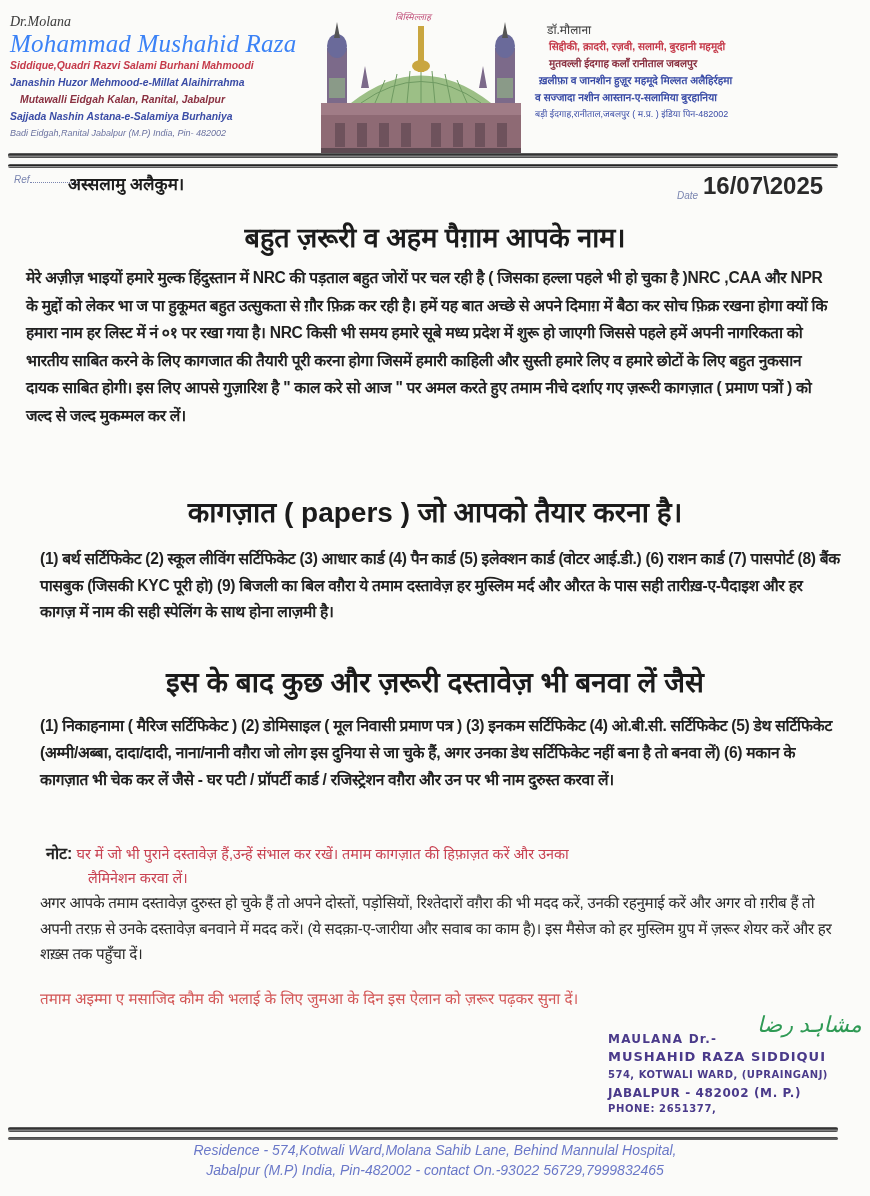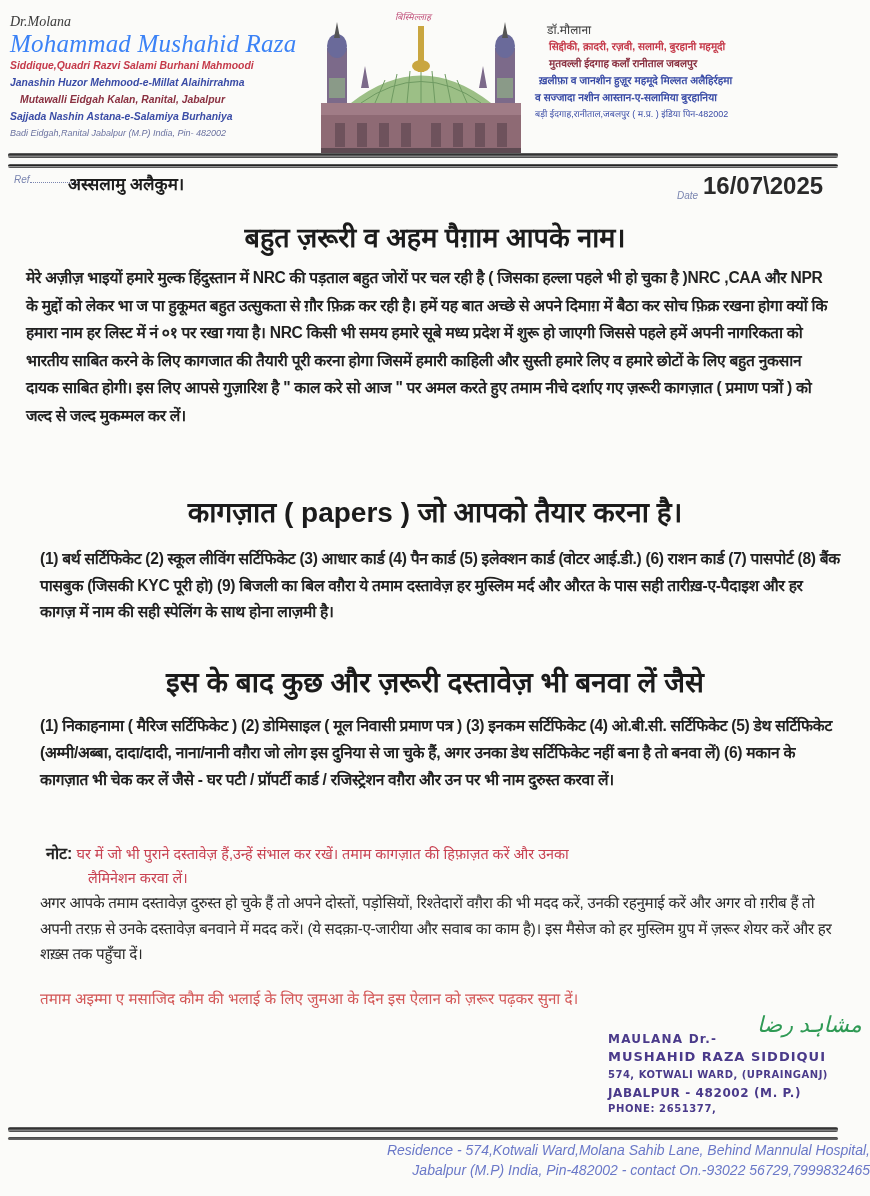--- a/index.html
+++ b/index.html
@@ -53,21 +53,21 @@
 
   
   .stamp { position: absolute; left: 608px; top: 1030px; width: 250px; font-family: "DejaVu Sans", sans-serif; font-weight: bold; color: #4a3a8a; }
   .stamp .s1 { font-size: 12px; letter-spacing: 1.2px; line-height: 18px; }
   .stamp .s2 { font-size: 13px; letter-spacing: 1px; line-height: 18px; }
   .stamp .s3 { font-size: 10px; letter-spacing: 0.5px; line-height: 18px; }
   .stamp .s4 { font-size: 12px; letter-spacing: 0.6px; line-height: 18px; }
   .stamp .s5 { font-size: 10px; letter-spacing: 0.6px; line-height: 14px; }
   .signature { position: absolute; left: 718px; top: 1012px; font-size: 22px; color: #2f9a55; font-style: italic; margin-left: 39px; }
 
-  .footer { position: absolute; left: 0; top: 1140px; width: 870px; text-align: right; font-size: 14px; line-height: 20px; font-style: italic; color: #6a78c8; }
+  .footer { position: absolute; left: 0; top: 1140px; width: 870px; text-align: center; font-size: 14px; line-height: 20px; font-style: italic; color: #6a78c8; }
 </style>
 </head>
 <body>
 
 <div class="letterhead">
   <div class="lh-left">
     <div class="dr">Dr.Molana</div>
     <div class="name">Mohammad Mushahid Raza</div>
     <div class="l red">Siddique,Quadri Razvi Salami Burhani Mahmoodi</div>
     <div class="l blue">Janashin Huzor Mehmood-e-Millat Alaihirrahma</div>

